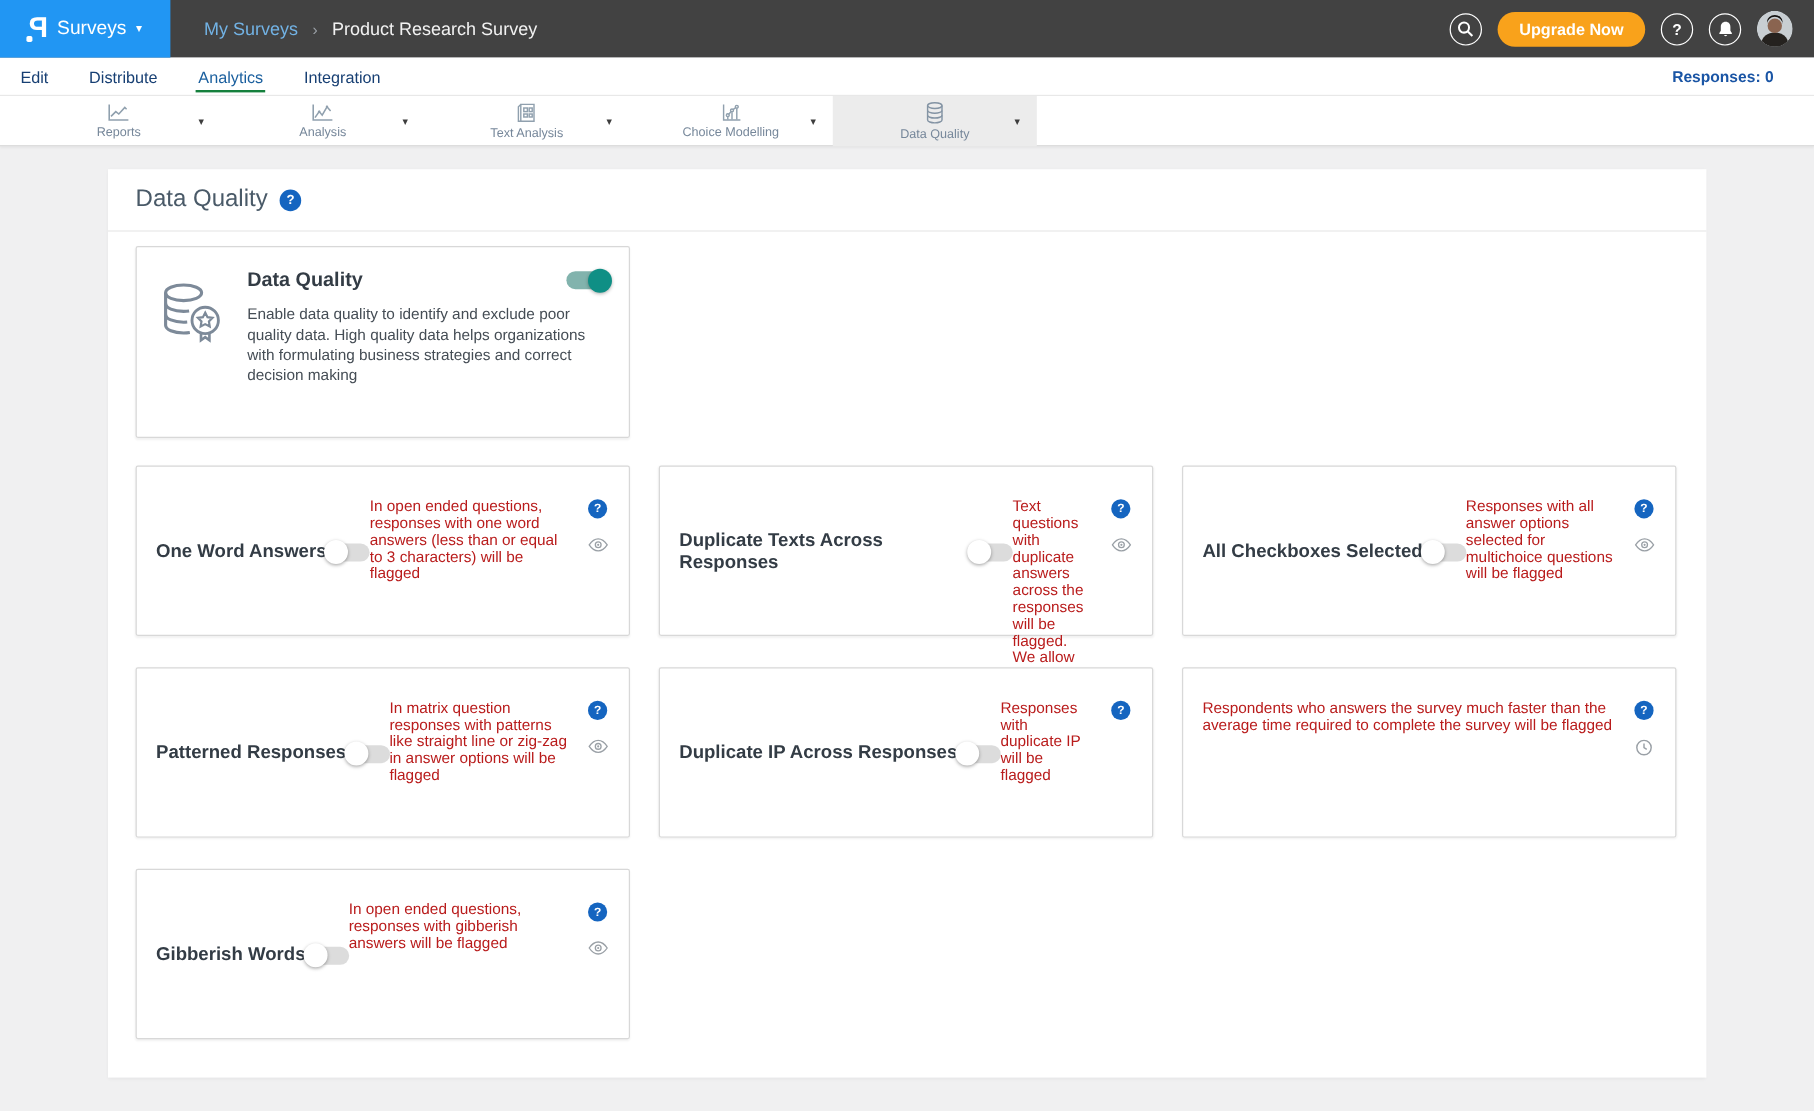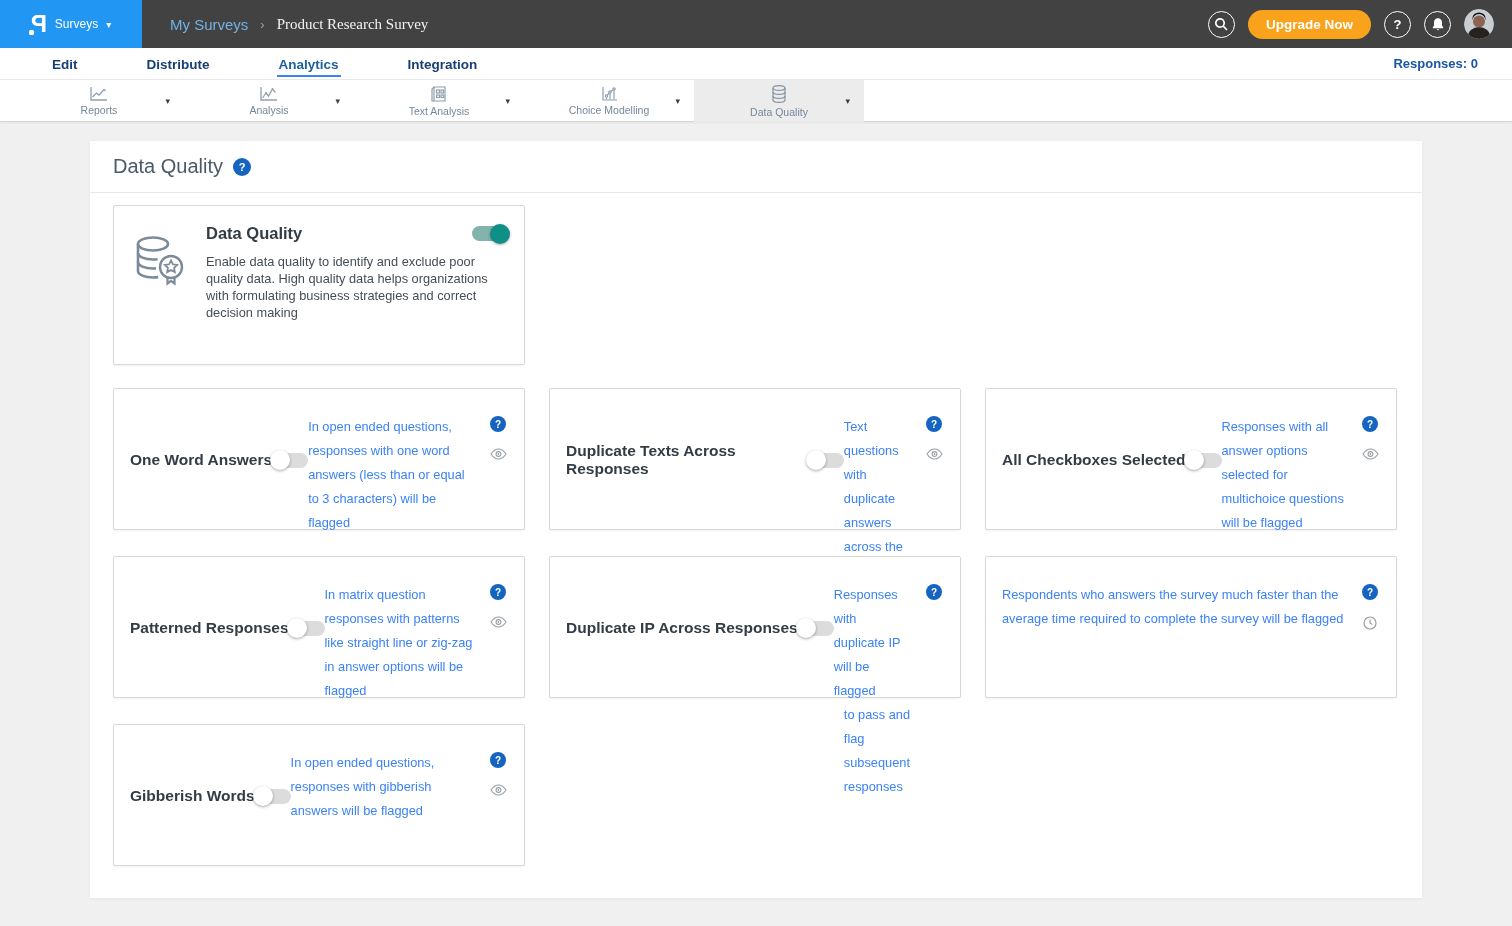--- a/index.html
+++ b/index.html
@@ -5,35 +5,35 @@
   * { margin:0; padding:0; box-sizing:border-box; }
   html,body { width:1512px; height:926px; }
   body { font-family:"Liberation Sans", sans-serif; background:#f0f0f1; overflow:hidden; }
   .app { width:1512px; height:926px; position:relative; }
 
   
   .topbar { height:48px; background:#424242; display:flex; align-items:center; }
   .logo-area { width:142px; height:48px; background:#2196f3; display:flex; align-items:center; justify-content:center; gap:8px; cursor:pointer; flex:0 0 auto; }
   .logo-glyph { color:#fff; font-weight:bold; font-size:24px; transform:scaleX(-1); display:inline-block; position:relative; line-height:1; }
   .logo-glyph i { position:absolute; width:5px; height:5px; background:#fff; border-radius:1.5px; right:-2px; bottom:1px; font-style:normal; }
-  .app-menu-label { color:#fff; font-size:12px; }
+  .app-menu-label { color:#fff; font-size:16px; }
   .caret-w { color:#fff; font-size:10px; }
   .breadcrumb { display:flex; align-items:center; gap:12px; margin-left:28px; font-size:15px; }
   .breadcrumb .bc-parent { color:#72b2e4; cursor:pointer; text-decoration:none; }
   .breadcrumb .bc-sep { color:#9aa0a6; font-size:13px; }
-  .breadcrumb .bc-current { color:#f2f2f2;font-family:Liberation Serif, serif; }
+  .breadcrumb .bc-current { color:#f2f2f2; }
   .topbar-right { margin-left:auto; display:flex; align-items:center; gap:13px; padding-right:18px; }
   .circle-btn { width:27px; height:27px; border:1.6px solid #fff; border-radius:50%; display:flex; align-items:center; justify-content:center; color:#fff; cursor:pointer; background:transparent; font-size:13px; font-weight:bold; }
   .upgrade-btn { background:#f9a21b; color:#fff; border:none; border-radius:15px; height:29px; padding:0 18px; font-size:13.5px; font-weight:bold; cursor:pointer; font-family:"Liberation Sans",sans-serif; }
   .avatar { width:30px; height:30px; border-radius:50%; overflow:hidden; cursor:pointer; flex:0 0 auto; }
 
   
   .tabs-row { height:32px; background:#fff; display:flex; align-items:center; padding-left:15px; gap:30px; border-bottom:1px solid #e9e9e9; }
-  .tab { font-size:13.5px; font-weight:bold; color:#173f73; cursor:pointer; padding:6px 2px 5px;margin-left:35px; }
-  .tab.active { color:#1a5f9e; border-bottom:2px solid #3b82f6; padding-bottom:3px; }
+  .tab { font-size:13.5px; font-weight:normal; color:#173f73; cursor:pointer; padding:6px 2px 5px; }
+  .tab.active { color:#1a5f9e; border-bottom:2px solid #15803d; padding-bottom:3px; }
   .responses { margin-left:auto; padding-right:34px; font-size:13px; font-weight:bold; color:#1a55a5; }
 
   
   .toolbar { height:42px; background:#fff; display:flex; padding-left:14px; border-bottom:1px solid #d5d5d5; box-shadow:0 1px 2px rgba(0,0,0,0.05); }
   .tool-item { width:170px; height:42px; position:relative; display:flex; flex-direction:column; align-items:center; justify-content:center; gap:2px; cursor:pointer; }
   .tool-item.active { background:#ececec; }
   .tool-item svg { display:block; }
   .tool-label { font-size:10.5px; color:#76879a; }
   .tool-caret { position:absolute; right:14px; top:50%; transform:translateY(-50%); font-size:9px; color:#3d3d3d; }
 
@@ -56,21 +56,21 @@
   
   .toggle { width:36px; height:15px; border-radius:8px; background:#dcdcdc; position:relative; display:inline-block; cursor:pointer; flex:0 0 auto; }
   .toggle .knob { position:absolute; width:20px; height:20px; border-radius:50%; background:#fff; top:-2.5px; left:-2px; box-shadow:0 1px 3px rgba(0,0,0,0.35); }
   .toggle.on { background:#82b3ad; }
   .toggle.on .knob { left:auto; right:-2px; background:#0f8f85; box-shadow:0 1px 3px rgba(0,0,0,0.3); }
 
   
   .grid { margin-top:23px; display:grid; grid-template-columns:repeat(3, 412px); column-gap:24px; row-gap:26px; }
   .grid .card { height:142px; padding:16px 16px 14px; display:flex; }
   .card-body { display:flex; margin-top:10px; flex:1; }
-  .card-body p { flex:1; font-size:12.8px; color:#3b82f6; line-height:24px; padding-right:14px; }
+  .card-body p { flex:1; font-size:12.8px; color:#b91c1c; line-height:14px; padding-right:14px; }
   .rail { width:20px; display:flex; flex-direction:column; align-items:center; gap:16px; padding-top:1px; }
   .rail .help-badge { width:16px; height:16px; font-size:10px; }
   .icon-eye, .icon-clock { cursor:pointer; display:inline-flex; }
 </style>
 </head>
 <body>
 
 <div class="app">
 
   <header class="topbar">

